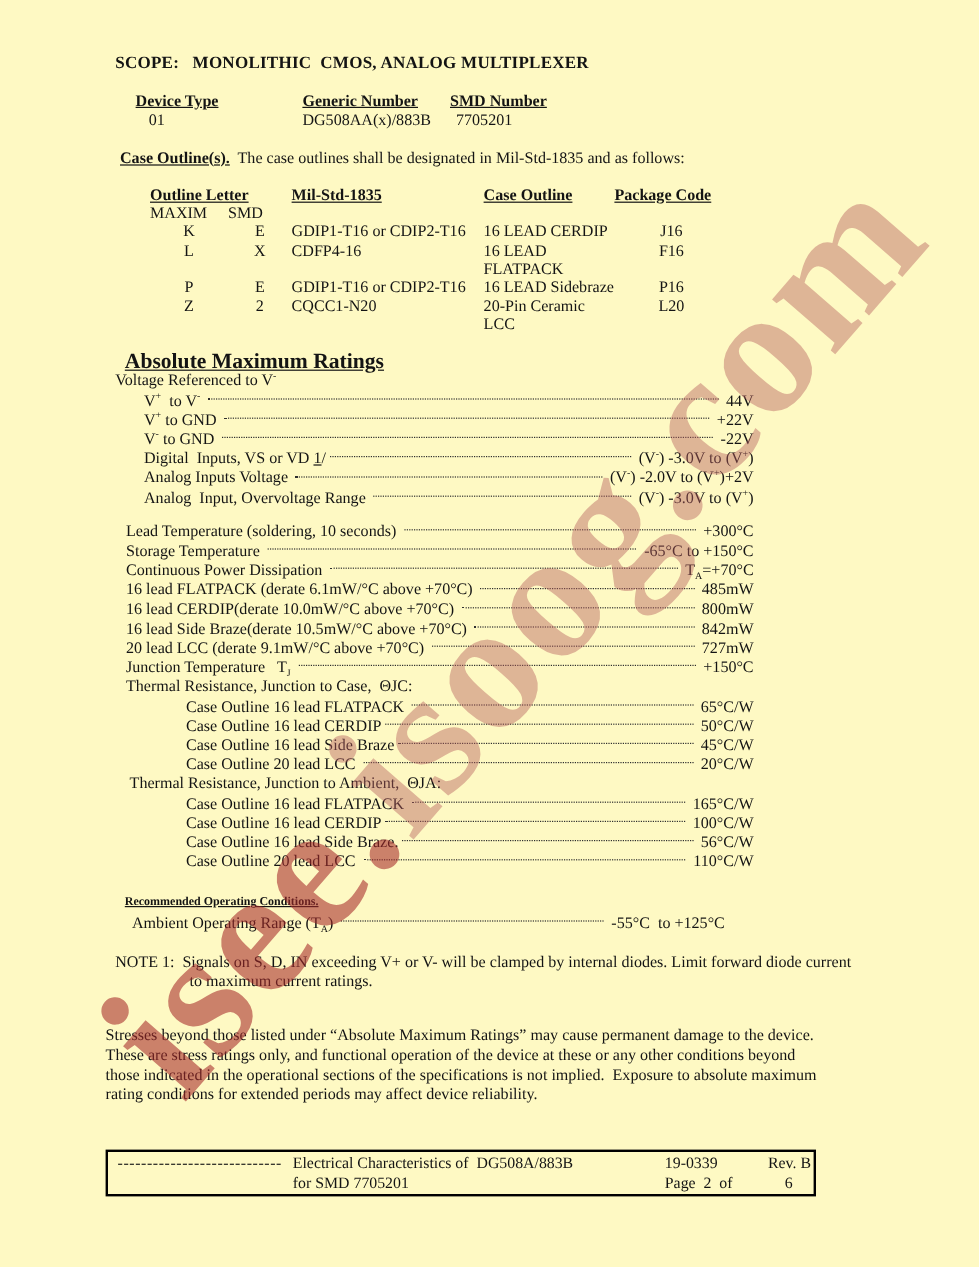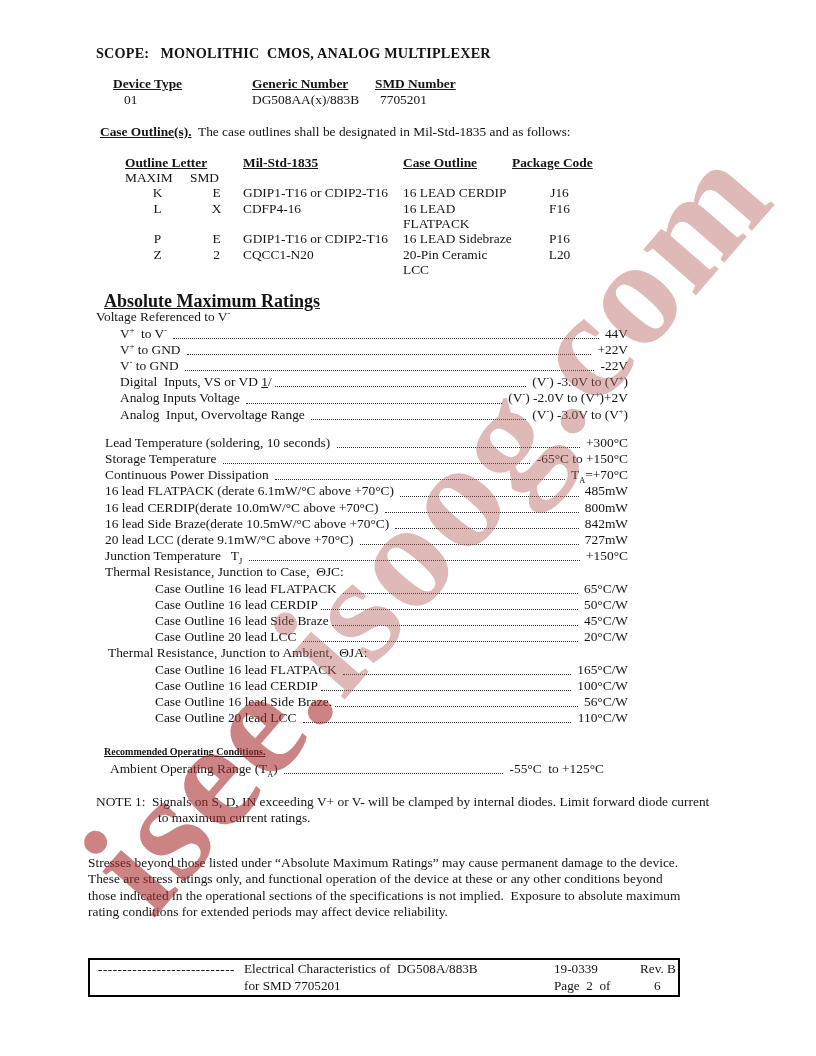--- a/index.html
+++ b/index.html
@@ -1,18 +1,18 @@
 <!DOCTYPE html>
 <html><head>
 <meta charset="utf-8">
 <style>
   html,body { margin:0; padding:0; background:#e8e8e8; }
   .page {
     position:relative; width:816px; height:1056px; margin:0 auto;
-    background:#ffffff; overflow:hidden;
+    background:#fef9c3; overflow:hidden;
     font-family:"Liberation Serif","DejaVu Serif",serif;
     font-size:13.4px; line-height:16.2px; color:#141414;
   }
   .content { position:absolute; left:96px; top:45px; width:640px; }
   .uh { font-weight:bold; text-decoration:underline; }
   .pre { white-space:pre; }
   sup { font-size:62%; line-height:0; vertical-align:super; }
   sub { font-size:62%; line-height:0; vertical-align:sub; }
 
   .scope { font-size:14.2px; font-weight:bold; white-space:pre; letter-spacing:.2px; }
@@ -24,21 +24,21 @@
 
   .case-heading { margin-top:15px; margin-left:4px; }
   .case-table { margin:15px 0 0 29px; display:grid;
     grid-template-columns:65px 53px 160px 109px 125px; line-height:15.3px; }
   .ol-span { grid-column:1 / span 2; }
   .ctr { text-align:center; }
   .pkg-c { text-align:center; padding-right:30px; }
 
   .amr-head { margin-top:16px; margin-left:8px; font-size:18px; }
   .ratings { width:532px; }
-  .amr-line { display:flex; align-items:flex-end; }
+  .amr-line { display:flex; align-items:center; }
   .amr-line .lbl { white-space:pre; }
   .amr-line .dots { flex:1 1 auto; min-width:8px; border-bottom:1.8px dotted #2e2e2e; margin:0 3px 3px 3px; }
   .amr-line .val { white-space:pre; }
   .amr-spacer { height:12px; }
 
   .rec-head { margin-top:18px; margin-left:8px; font-size:10px; }
   .rec-line { width:494px; padding-left:14px; }
 
   .note { margin-top:17px; display:flex; }
   .note .nlabel { white-space:pre; width:56px; flex:0 0 auto; }

